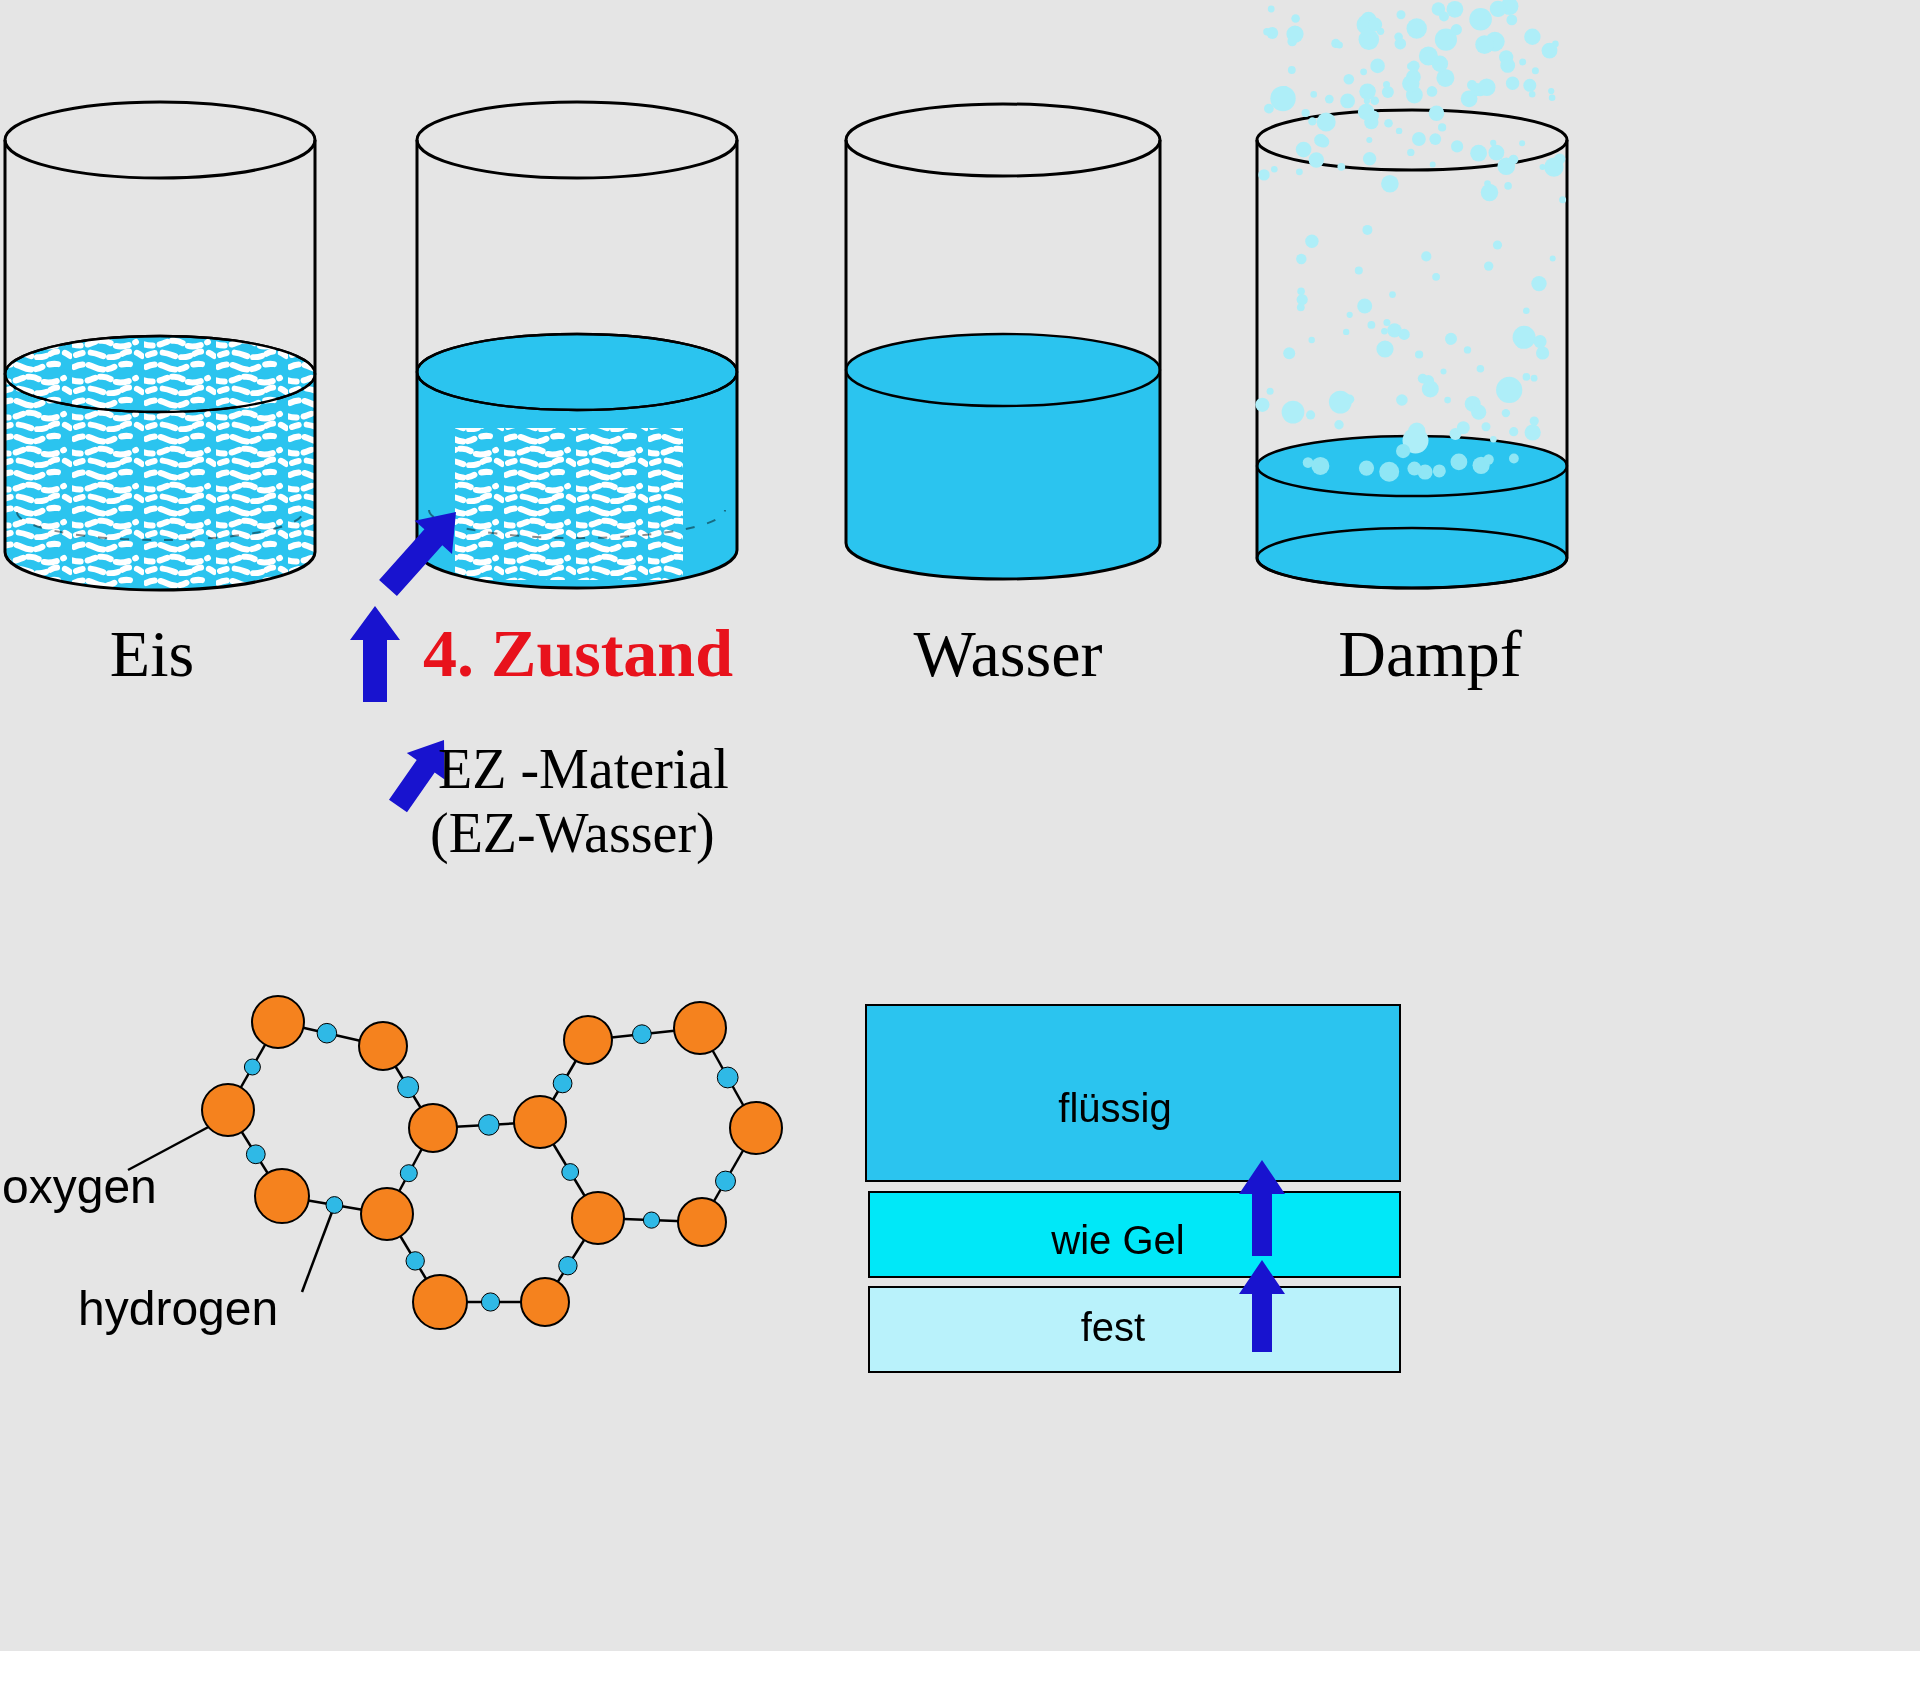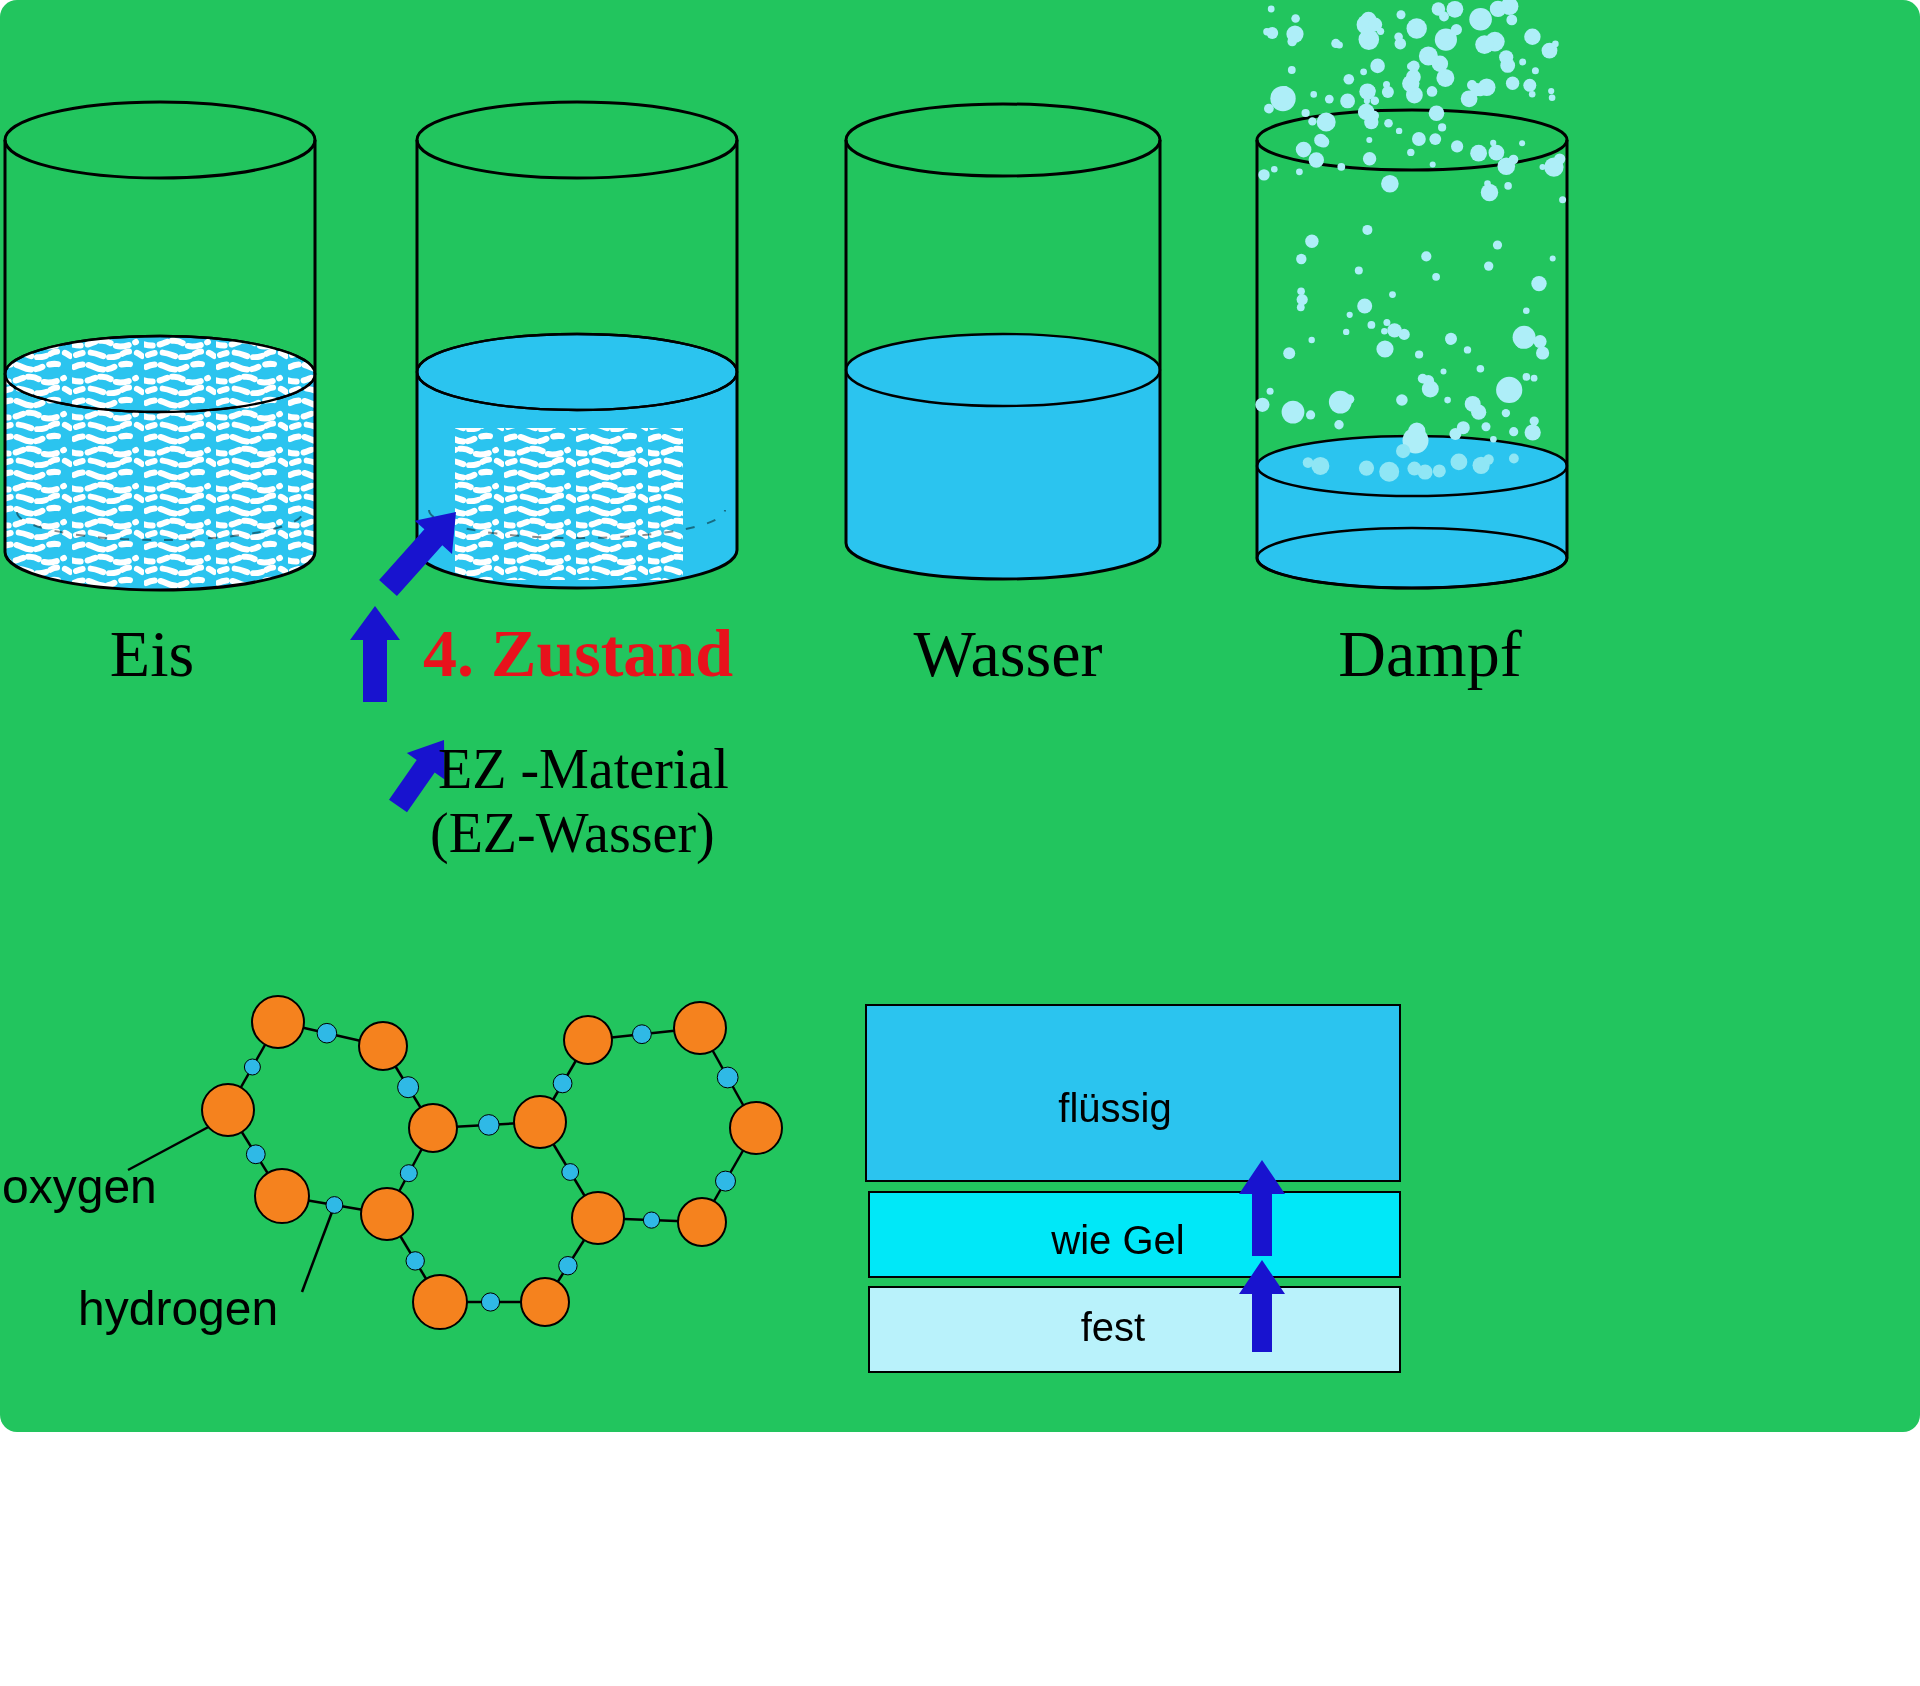--- a/index.html
+++ b/index.html
@@ -1,16 +1,16 @@
 <!DOCTYPE html>
 <html><head>
 <meta charset="utf-8">
 <style>
   html,body{margin:0;padding:0;background:#ffffff;}
-  .stage{position:relative;width:1920px;height:1432px;background:#22c55e;overflow:hidden;border-radius:17px;}
+  .stage{position:relative;width:1920px;height:1651px;background:#e5e5e5;overflow:hidden;}
   svg{display:block;}
   .lbl-serif{font-family:"Liberation Serif",serif;font-size:66px;}
   .lbl-serif-bold{font-family:"Liberation Serif",serif;font-size:68px;font-weight:bold;}
   .lbl-serif-med{font-family:"Liberation Serif",serif;font-size:56px;}
   .lbl-sans-big{font-family:"Liberation Sans",sans-serif;font-size:48px;}
   .lbl-sans{font-family:"Liberation Sans",sans-serif;font-size:40px;}
   .bar{stroke:#000;stroke-width:2px;}
 </style>
 </head>
 <body>

